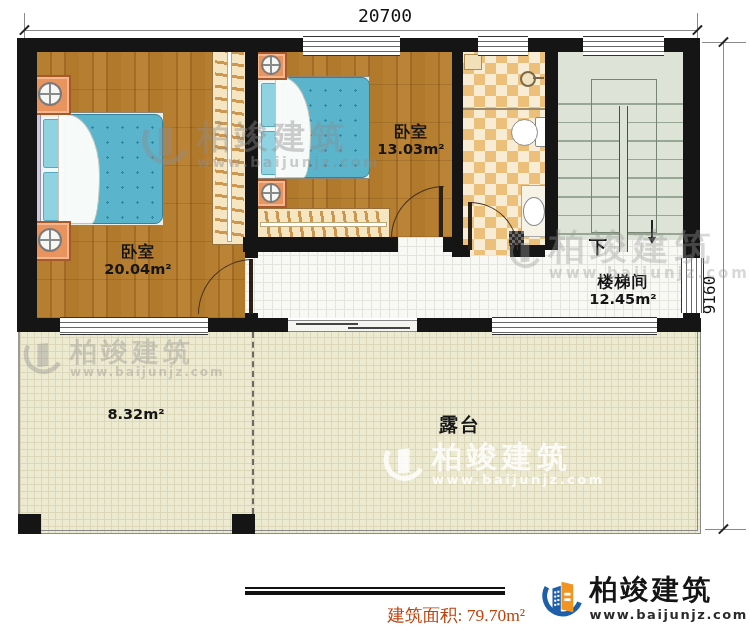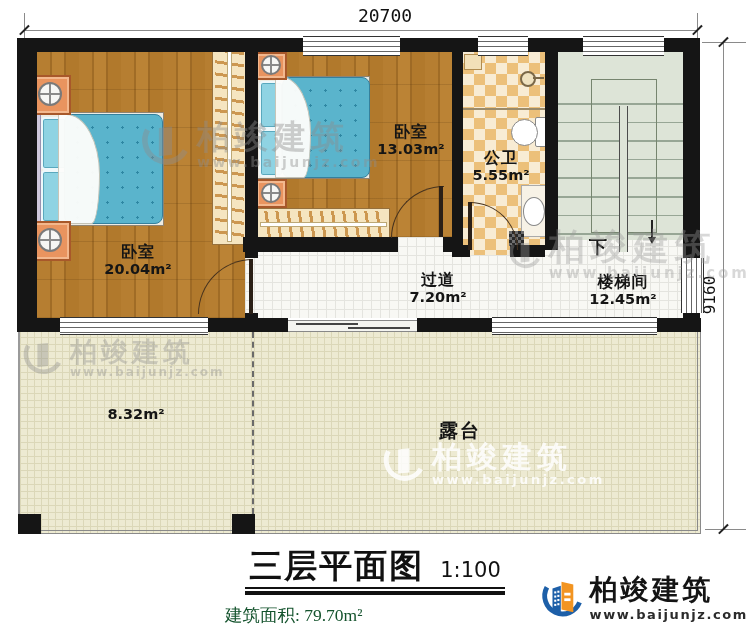--- a/index.html
+++ b/index.html
@@ -60,22 +60,22 @@
   .dimtext{position:absolute;z-index:4;font-family:"DejaVu Sans Mono","Liberation Mono",monospace;
     font-size:18px;color:#111;text-align:center;background:#fff;}
   
   .wm{position:absolute;z-index:10;display:flex;align-items:center;gap:8px;pointer-events:none;}
   .wm .wtxt{line-height:1.05;font-weight:bold;}
   
   .titlerow{position:absolute;z-index:9;display:flex;align-items:baseline;justify-content:center;gap:16px;color:#111;}
   .tmain{font-size:33px;font-weight:bold;letter-spacing:2px;}
   .tscale{font-size:21px;}
   .uline{position:absolute;z-index:9;background:#111;}
-  .inforow{position:absolute;z-index:9;display:flex;justify-content:space-between;gap:22px;
-    font-family:"Liberation Serif","DejaVu Serif",serif;font-size:17.5px;color:#14532d;}
+  .inforow{position:absolute;z-index:9;display:flex;justify-content:flex-end;gap:22px;
+    font-family:"Liberation Serif","DejaVu Serif",serif;font-size:17.5px;color:#c2410c;}
   .logo{position:absolute;z-index:9;display:flex;align-items:center;gap:8px;}
   .lname{font-size:28px;font-weight:bold;color:#141414;letter-spacing:3px;line-height:1;}
   .lsite{font-size:13px;font-weight:bold;color:#2b2b2b;letter-spacing:1.6px;margin-top:3px;}
 </style>
 </head>
 <body>
 
 <div class="stage">
 
   <div class="dimline" style="left:24px;top:13px;width:1px;height:28px;"></div>
@@ -189,37 +189,29 @@
   <div class="blk" style="left:232px;top:514px;width:23px;height:20px;"></div>
 
   <div class="rlabel" style="left:82px;top:243px;width:112px;">
     <span class="nm">卧室</span>
     <span class="ar">20.04m²</span>
   </div>
   <div class="rlabel" style="left:355px;top:123px;width:112px;">
     <span class="nm">卧室</span>
     <span class="ar">13.03m²</span>
   </div>
-  <div class="rlabel" style="left:457px;top:149px;width:88px;">
-    <span class="nm">公卫</span>
-    <span class="ar">5.55m²</span>
-  </div>
-  <div class="rlabel" style="left:394px;top:271px;width:88px;">
-    <span class="nm">过道</span>
-    <span class="ar">7.20m²</span>
-  </div>
   <div class="rlabel" style="left:572px;top:273px;width:102px;">
     <span class="nm">楼梯间</span>
     <span class="ar">12.45m²</span>
   </div>
   <div class="rlabel" style="left:583px;top:237px;width:30px;font-size:18px;">下</div>
   <div class="rlabel" style="left:88px;top:406px;width:96px;">
     <span class="ar">8.32m²</span>
   </div>
-  <div class="rlabel" style="left:428px;top:414px;width:64px;font-size:19px;letter-spacing:2px;margin-top:6px;">露台</div>
+  <div class="rlabel" style="left:428px;top:414px;width:64px;font-size:19px;letter-spacing:2px;">露台</div>
 
   <div class="wm" style="left:140px;top:112px;width:240px;height:66px;color:#8e8e8e;opacity:.42;">
     <svg width="52" height="56" viewBox="0 0 52 56">
       <path d="M8 12 A 22 22 0 1 0 48 34" fill="none" stroke="#8e8e8e" stroke-width="6"></path>
       <rect x="20" y="12" width="14" height="30" fill="#8e8e8e" transform="skewY(-6)"></rect>
     </svg>
     <div class="wtxt">
       <div style="font-size:33px;letter-spacing:5px;">柏竣建筑</div>
       <div style="font-size:14px;letter-spacing:2.5px;">www.baijunjz.com</div>
     </div>
@@ -248,24 +240,20 @@
     <svg width="42" height="48" viewBox="0 0 52 56">
       <path d="M8 12 A 22 22 0 1 0 48 34" fill="none" stroke="#ffffff" stroke-width="6"></path>
       <rect x="20" y="12" width="14" height="30" fill="#ffffff" transform="skewY(-6)"></rect>
     </svg>
     <div class="wtxt">
       <div style="font-size:30px;letter-spacing:5px;">柏竣建筑</div>
       <div style="font-size:13px;letter-spacing:2.5px;">www.baijunjz.com</div>
     </div>
   </div>
 
-  <div class="titlerow" style="left:225px;top:544px;width:300px;">
-    <span class="tmain">三层平面图</span>
-    <span class="tscale">1:100</span>
-  </div>
   <div class="uline" style="left:245px;top:587px;width:260px;height:2px;"></div>
   <div class="uline" style="left:245px;top:591px;width:260px;height:4px;"></div>
   <div class="inforow" style="left:225px;top:603px;width:300px;">
     <span>建筑面积: 79.70m²</span>
   </div>
 
   <div class="logo" style="left:540px;top:568px;width:208px;height:62px;">
     <svg width="52" height="58" viewBox="0 0 60 66">
       <path d="M10 16 A 26 26 0 1 0 57 38" fill="none" stroke="#1d5fa8" stroke-width="7"></path>
       <polygon points="18,18 30,14 30,56 18,52" fill="#1d5fa8"></polygon>

